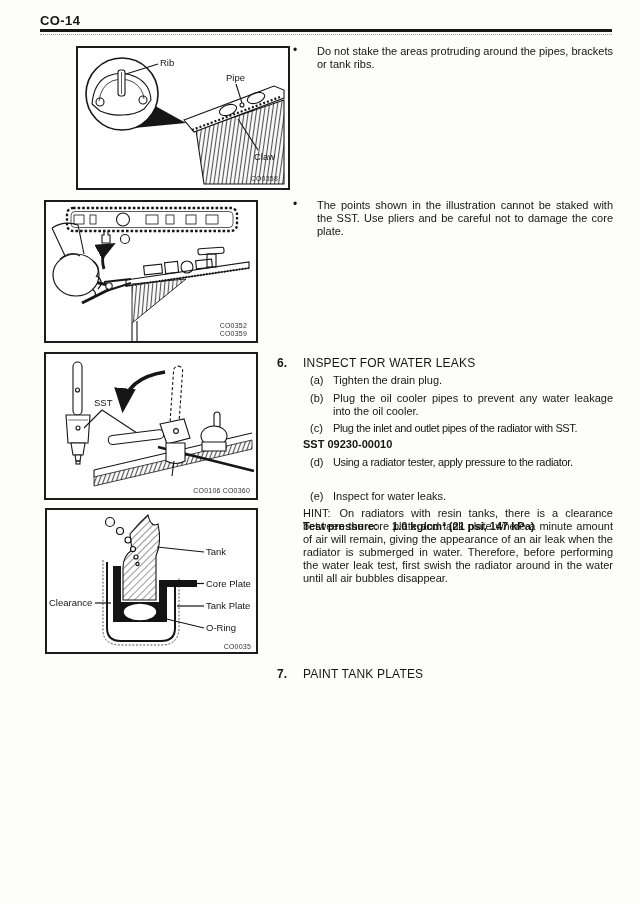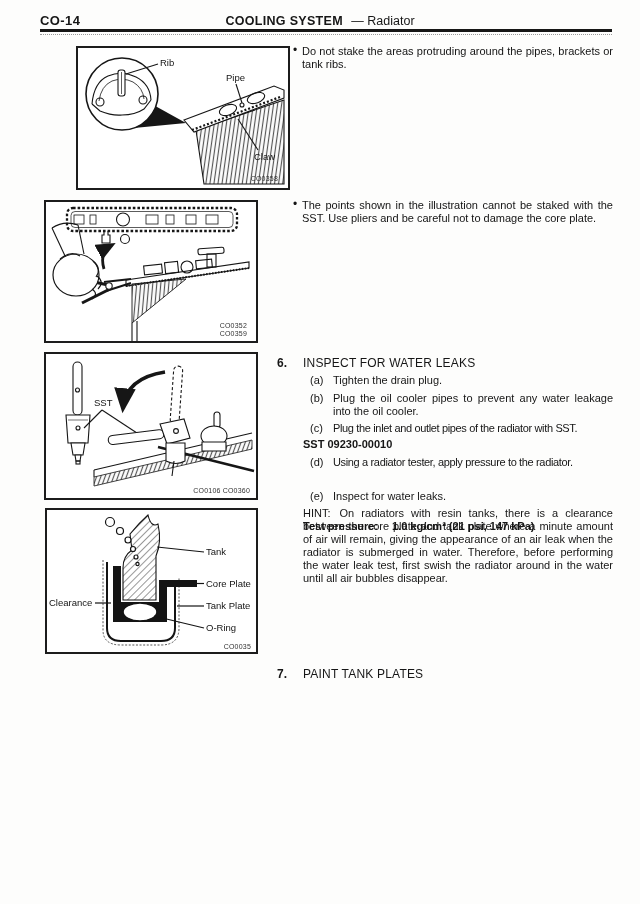--- a/index.html
+++ b/index.html
@@ -18,43 +18,39 @@
   #fig2{left:44px;top:200px;width:210px;height:139px;}
   #fig3{left:44px;top:352px;width:210px;height:144px;}
   #fig4{left:45px;top:508px;width:209px;height:142px;}
   svg{display:block;}
   svg text{font-family:"Liberation Sans",sans-serif;fill:#141414;font-size:9.5px;}
   svg text.code{font-size:7px;fill:#333;letter-spacing:.2px;}
   
   .txt{position:absolute;font-size:11px;line-height:13px;color:#141414;}
   .bullet-block{left:293px;width:320px;}
   .bullet-mark{position:absolute;left:0;top:-1px;font-size:12px;}
-  .bullet-text{display:block;margin-left:9px;text-align:justify;}
+  .bullet-text{display:block;margin-left:24px;text-align:justify;}
   .sec-num{position:absolute;left:277px;font-size:12px;font-weight:bold;}
   .sec-title{position:absolute;left:303px;font-size:12px;font-weight:normal;letter-spacing:.2px;}
   .item{position:absolute;left:310px;width:303px;font-size:11px;line-height:13px;display:flex;}
   .item .lab{flex:0 0 23px;}
   .item .itext{flex:1;text-align:justify;}
   .item.tight .itext{text-align:left;white-space:nowrap;letter-spacing:-.35px;}
   .bline{position:absolute;left:303px;font-size:11px;line-height:13px;font-weight:bold;}
   .tp{display:flex;margin-top:48px;}
   .tp .tpv{margin-left:14px;}
   .hintp{position:absolute;left:303px;width:310px;font-size:11px;line-height:13px;text-align:justify;}
   .hintp .hl{margin-right:9px;}
 </style>
 </head>
 <body>
 
 <div class="page">
 
   <div class="hdr-code">CO-14</div>
-  <div class="hdr-title">
-    <span class="hdr-main">COOLING SYSTEM</span>
-    <span class="hdr-sub">— Radiator</span>
-  </div>
   <div class="hdr-rule"></div>
   <div class="hdr-rule2"></div>
 
   <div class="fig" id="fig1">
     <svg viewBox="0 0 210 140" width="210" height="140">
       <defs>
         <pattern id="f1h" width="4" height="6" patternUnits="userSpaceOnUse" patternTransform="rotate(8)">
           <line x1="1.5" y1="0" x2="1.5" y2="6" stroke="#555" stroke-width="1.2"></line>
         </pattern>
       </defs>

